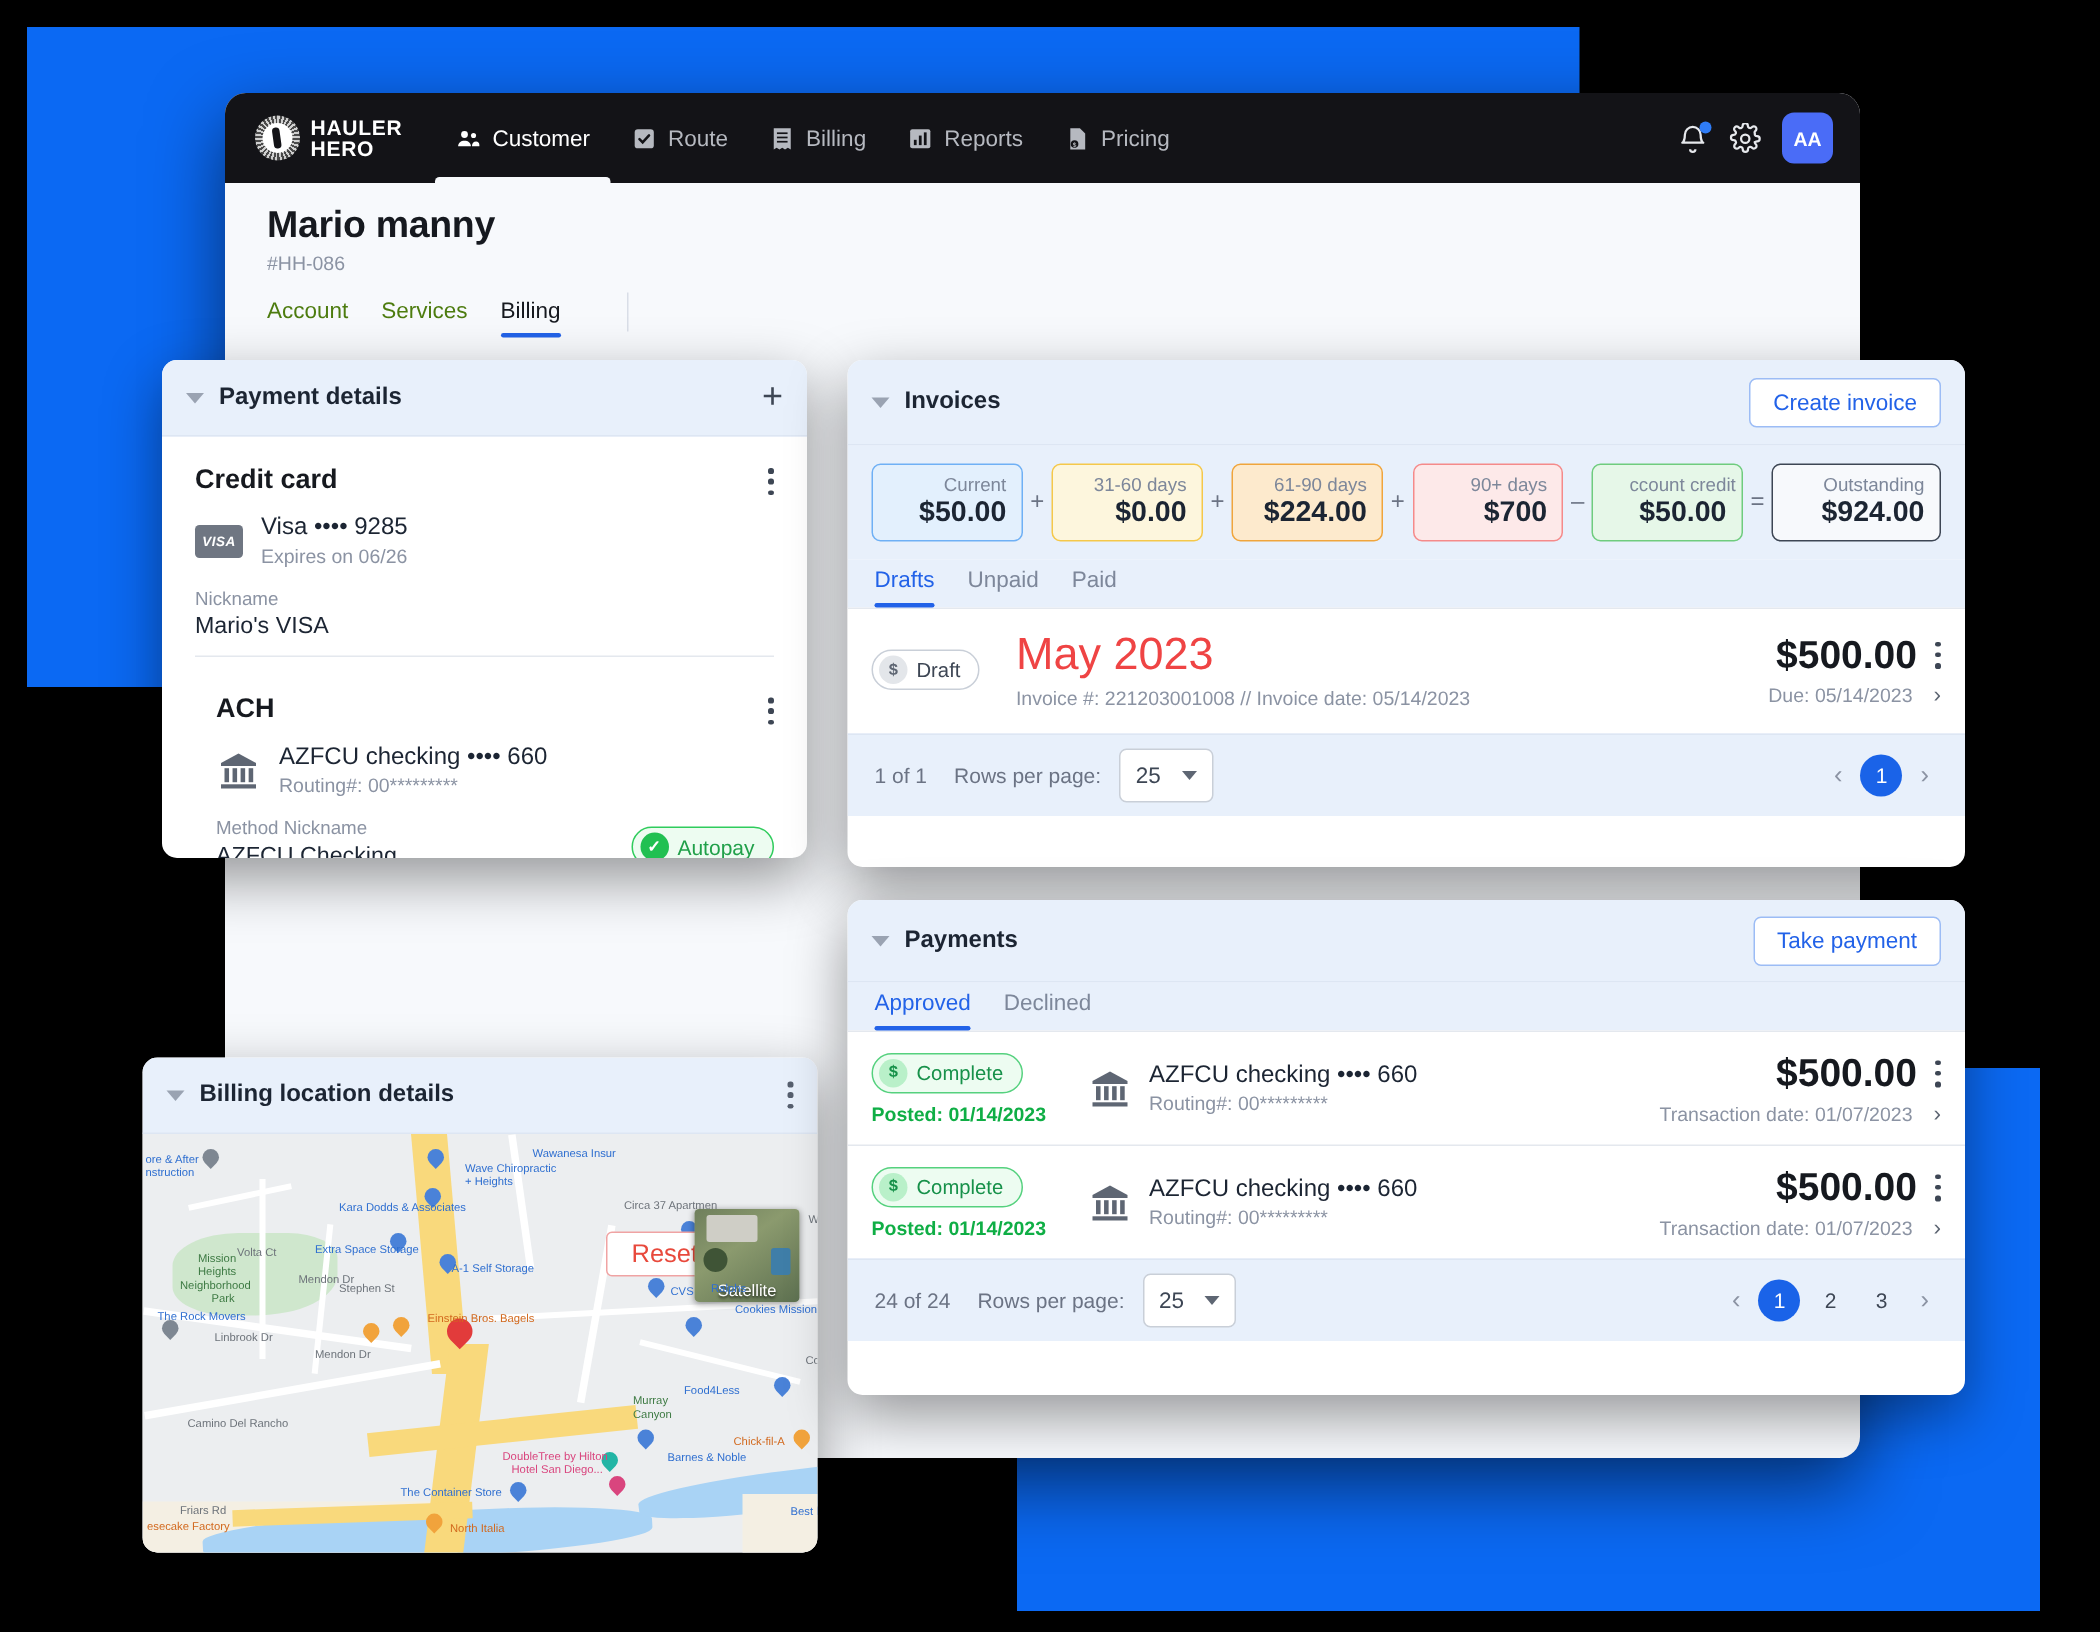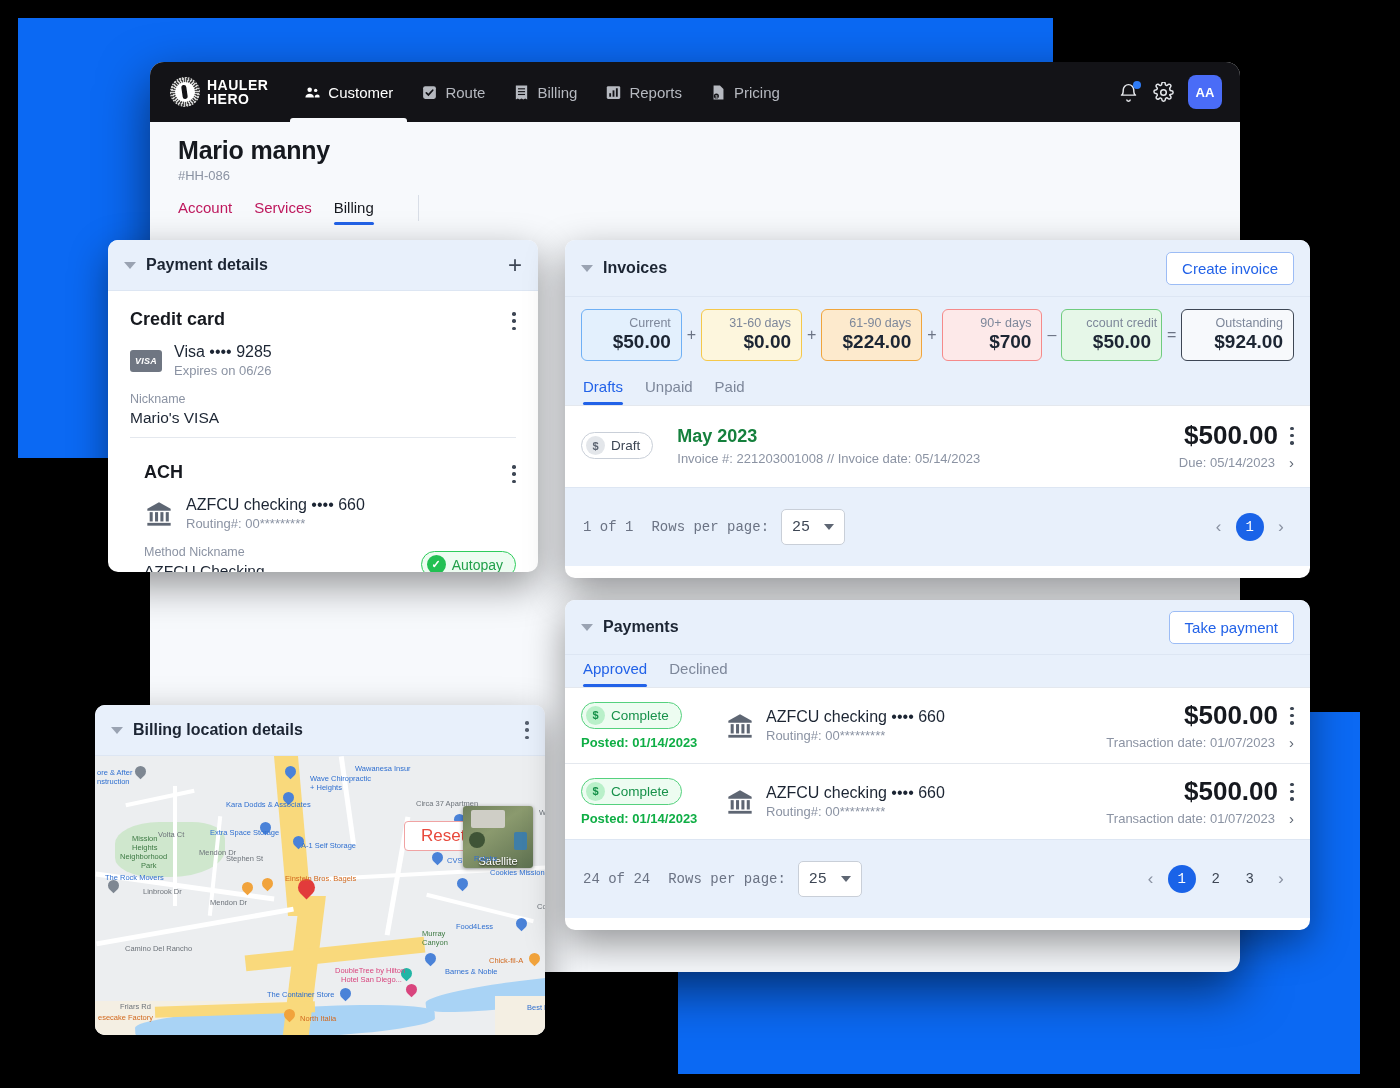--- a/index.html
+++ b/index.html
@@ -53,21 +53,21 @@
   #gear-icon svg{width:21px;height:21px;fill:none;stroke:currentColor;stroke-width:1.7;}
   #avatar{width:34px;height:34px;border-radius:8px;background:#4a6cf7;color:#fff;
     display:flex;align-items:center;justify-content:center;font-size:13px;font-weight:bold;
     cursor:pointer;}
 
   
   #page-header{padding:14px 0 0 28px;background:#f7f9fc;}
   #page-title{font-size:25px;font-weight:bold;color:#16191f;letter-spacing:-.2px;}
   #page-subtitle{font-size:13px;color:#8b93a3;margin-top:3px;}
   #sub-tabs{display:flex;align-items:flex-end;gap:22px;margin-top:12px;position:relative;}
-  .sub-tab{font-size:15px;color:#be185d;padding-bottom:9px;cursor:pointer;position:relative;}
+  .sub-tab{font-size:15px;color:#4d7c0f;padding-bottom:9px;cursor:pointer;position:relative;}
   .sub-tab.active{color:#16191f;}
   .sub-tab.active:after{content:"";position:absolute;left:0;right:0;bottom:0;height:3px;
     background:#2262e8;border-radius:2px;}
   #sub-tabs-divider{width:1px;height:26px;background:#d9dee7;margin-left:22px;
     margin-bottom:4px;}
 
   
   .card{background:#fff;border-radius:10px;overflow:hidden;
     box-shadow:0 14px 38px rgba(0,0,0,.40);}
   .card-head{background:#e8f0fb;display:flex;align-items:center;
@@ -167,30 +167,30 @@
     border-top:1px solid #e4e8ee;}
   .chip{display:inline-flex;align-items:center;gap:6px;border:1px solid #c9cfd8;
     border-radius:16px;padding:3px 12px 3px 4px;background:#fff;flex:none;}
   .chip-dollar{width:19px;height:19px;border-radius:50%;background:#e3e6ea;color:#5e6673;
     font-size:11px;font-weight:bold;display:flex;align-items:center;justify-content:center;}
   .chip-label{font-size:13.5px;color:#3d4654;}
   .chip.green{border-color:#55d17e;background:#edfcf1;}
   .chip.green .chip-dollar{background:#b9f0c9;color:#17914a;}
   .chip.green .chip-label{color:#17914a;}
   #inv-center{margin-left:24px;}
-  #inv-month{font-size:18px;font-weight:bold;color:#15803d;}
+  #inv-month{font-size:30px;font-weight:normal;color:#ef4444;}
   #inv-meta{font-size:13px;color:#8b93a3;margin-top:4px;}
   #inv-right{margin-left:auto;text-align:right;}
   #inv-amount-row{display:flex;align-items:center;justify-content:flex-end;gap:12px;}
   .big-amount{font-size:26px;font-weight:bold;color:#16191f;}
   #inv-due-row{display:flex;align-items:center;justify-content:flex-end;gap:14px;margin-top:3px;}
   #inv-due{font-size:13px;color:#8b93a3;}
   .chev{color:#5e6673;font-size:15px;cursor:pointer;}
-  .pager{display:flex;align-items:center;padding:12px 18px;height:54px;background:#e8f0fb;
-    border-top:1px solid #dde6f3;font-family:Liberation Mono, monospace;}
+  .pager{display:flex;align-items:center;padding:0 18px;height:54px;background:#e8f0fb;
+    border-top:1px solid #dde6f3;}
   .pager-count{font-size:14px;color:#6b7384;}
   .pager-label{font-size:14px;color:#6b7384;margin-left:18px;margin-right:12px;}
   .rows-select{border:1px solid #c9cfd8;border-radius:5px;background:#fff;height:34px;
     display:flex;align-items:center;gap:14px;padding:0 10px;cursor:pointer;}
   .rows-select .val{font-size:15px;color:#3d4654;}
   .rows-select .chevd{width:0;height:0;border-left:5px solid transparent;
     border-right:5px solid transparent;border-top:6px solid #5e6673;}
   .pager-nav{margin-left:auto;display:flex;align-items:center;gap:6px;}
   .pg-arrow{color:#8b93a3;font-size:17px;padding:0 6px;cursor:pointer;}
   .pg-num{width:28px;height:28px;border-radius:50%;display:flex;align-items:center;

